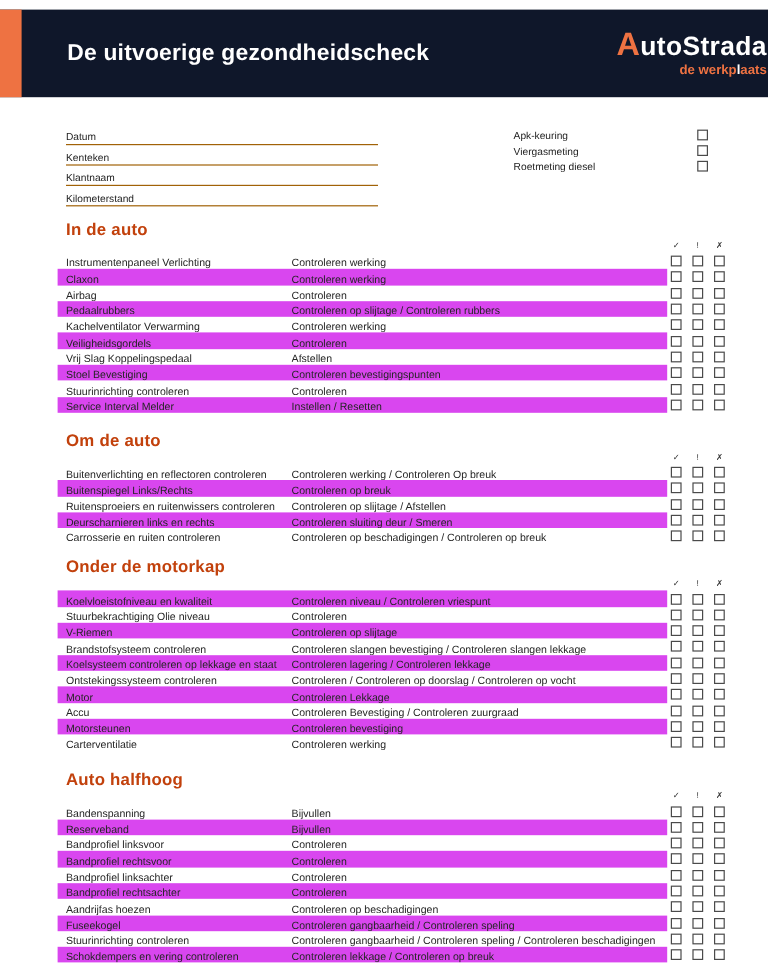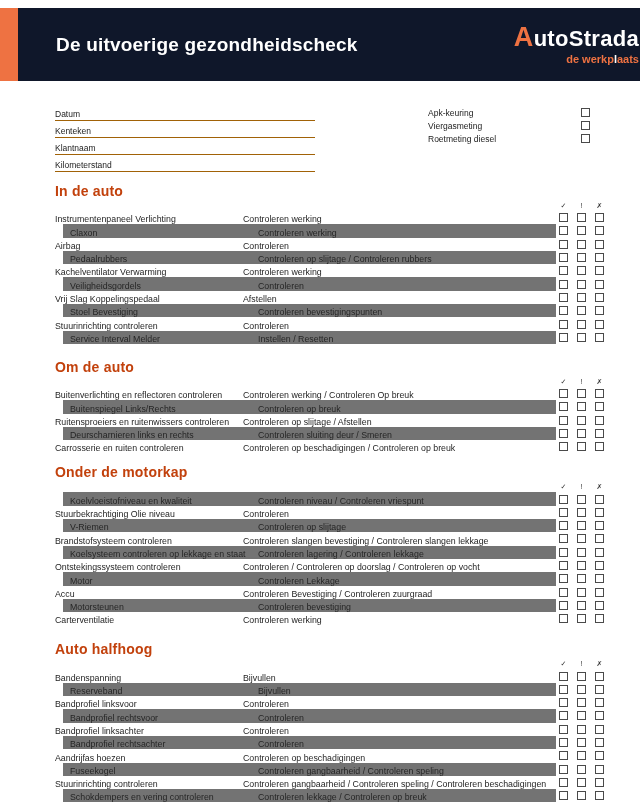--- a/index.html
+++ b/index.html
@@ -41,21 +41,21 @@
     line-height:16px;letter-spacing:.2px;
   }
   .sym-row{display:flex;align-items:center;height:9px;margin-bottom:1px;}
   .sym-row .row-main{flex:1;}
   .boxes{display:flex;gap:9px;width:45px;margin-left:3px;flex:0 0 auto;align-items:center;}
   .sym{width:9px;text-align:center;font-size:7px;color:#333;line-height:9px;}
   .row{display:flex;align-items:stretch;height:13.3px;}
   .row-main{
     flex:1;display:flex;align-items:flex-end;padding-left:7px;min-width:0;
   }
-  .row.shaded .row-main{background:#737373;margin-left:15px;}
+  .row.shaded .row-main{background:#d946ef;}
   .row .boxes{align-items:center;}
   .item{width:188px;flex:0 0 auto;font-size:8.8px;color:#252525;white-space:nowrap;overflow:hidden;}
   .action{flex:1;font-size:8.8px;color:#252525;white-space:nowrap;overflow:hidden;}
   .sec{margin-bottom:0;}
 </style>
 </head>
 <body>
 
 <div class="page">
 

